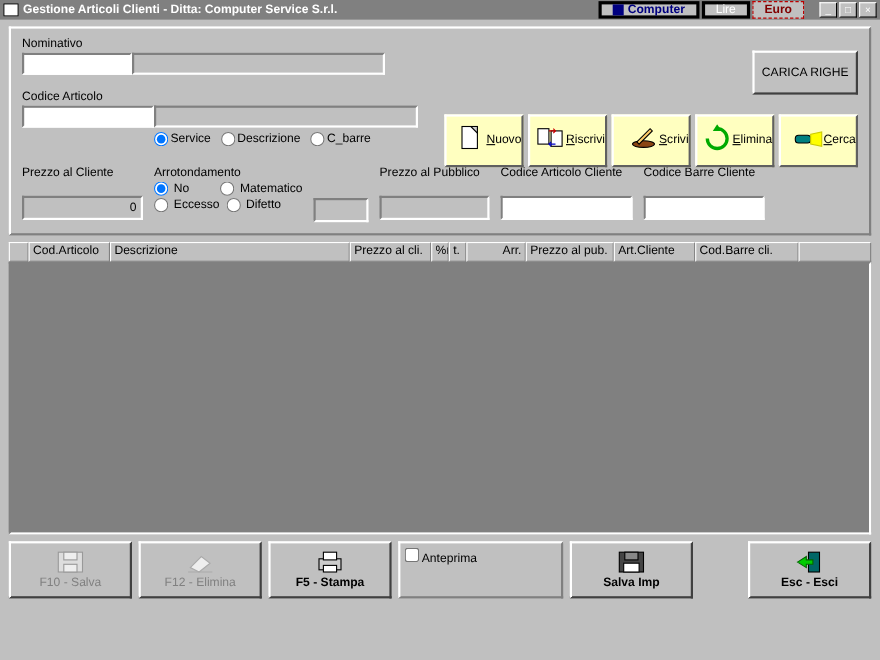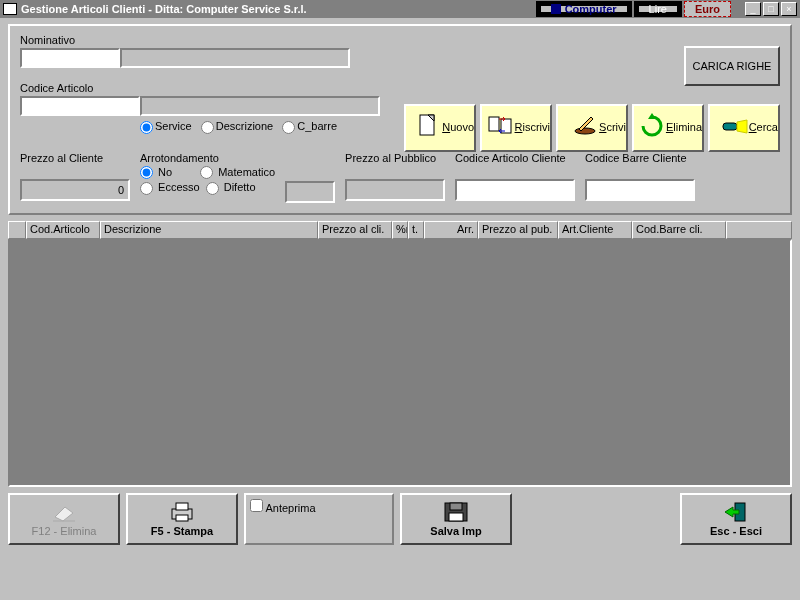--- a/index.html
+++ b/index.html
@@ -2,21 +2,21 @@
 <html><head>
 <meta charset="utf-8">
 <style>
 * { box-sizing: border-box; margin: 0; padding: 0; }
 body { font-family: "MS Sans Serif", Tahoma, sans-serif; font-size: 11px; background: #c0c0c0; width: 800px; height: 600px; overflow: hidden; }
 
 .titlebar { background: #808080; color: #fff; height: 18px; display: flex; align-items: center; padding: 0 3px; text-align: right; }
 .titlebar .sys-icon { width: 14px; height: 12px; background: #fff; border: 1px solid #000; margin-right: 4px; display: inline-block; }
 .titlebar .title-text { flex: 0 0 auto; font-weight: bold; }
 .titlebar .title-spacer { flex: 1; }
-.titlebar .tab-btn { height: 16px; font-size: 11px; padding: 0 10px; border: 5px solid #000000; background: #c0c0c0; margin-left: 2px; display: inline-flex; align-items: center; }
+.titlebar .tab-btn { height: 16px; font-size: 11px; padding: 0 10px; border: 3px solid #000000; background: #c0c0c0; margin-left: 2px; display: inline-flex; align-items: center; }
 .titlebar .tab-btn.active { font-weight: bold; color: #000080; }
 .titlebar .tab-btn .sq { width: 10px; height: 10px; background: #000080; margin-right: 4px; }
 .titlebar .tab-btn.euro { color: #800000; font-weight: bold; border: 1px dashed #b00; }
 .titlebar .winbtn { width: 16px; height: 14px; background: #c0c0c0; border: 1px solid #fff; border-right-color:#000; border-bottom-color:#000; margin-left: 2px; display: inline-flex; align-items: center; justify-content: center; font-size: 9px; font-family: Arial; }
 
 .window-body { background: #c0c0c0; padding: 6px 8px; height: 582px; }
 
 .raised { border: 2px solid; border-color: #fff #808080 #808080 #fff; }
 .sunken { border: 2px solid; border-color: #808080 #fff #fff #808080; background: #fff; }
 .sunken-ro { border: 2px solid; border-color: #808080 #fff #fff #808080; background: #c0c0c0; }
@@ -211,20 +211,28 @@
       <div class="gh" style="width:80px;">Prezzo al pub.</div>
       <div class="gh" style="width:74px;">Art.Cliente</div>
       <div class="gh" style="width:94px;">Cod.Barre cli.</div>
       <div class="gh" style="flex:1;"></div>
     </div>
     <div class="grid-body"></div>
   </div>
 
   <div class="bottom-bar">
     <div class="btn big-btn disabled bb">
+      <svg class="bic floppy-svg" viewBox="0 0 30 22">
+          <rect x="4" y="2" width="22" height="18" fill="#ddd" stroke="#999"></rect>
+          <rect x="9" y="2" width="12" height="7" fill="#eee" stroke="#999"></rect>
+          <rect x="9" y="13" width="12" height="7" fill="#eee" stroke="#999"></rect>
+        </svg>
+      <span>F10 - Salva</span>
+    </div>
+    <div class="btn big-btn disabled bb">
       <svg class="bic" viewBox="0 0 30 22">
           <polygon points="6,16 16,6 24,12 14,20" fill="#eee" stroke="#aaa"></polygon>
           <line x1="4" y1="20" x2="26" y2="20" stroke="#aaa"></line>
         </svg>
       <span>F12 - Elimina</span>
     </div>
     <div class="btn big-btn bb">
       <svg class="bic" viewBox="0 0 30 22">
           <rect x="5" y="8" width="20" height="10" fill="#ccc" stroke="#000"></rect>
           <rect x="9" y="2" width="12" height="7" fill="#fff" stroke="#000"></rect>

